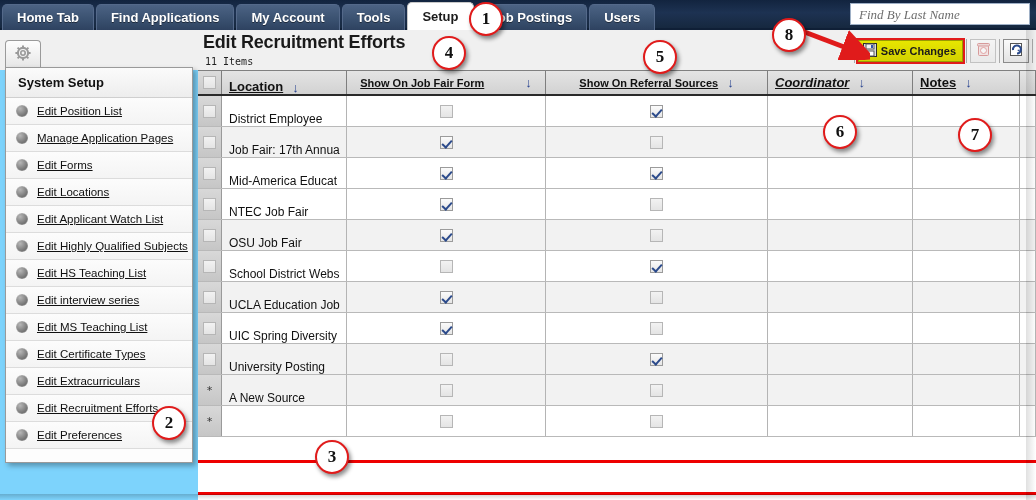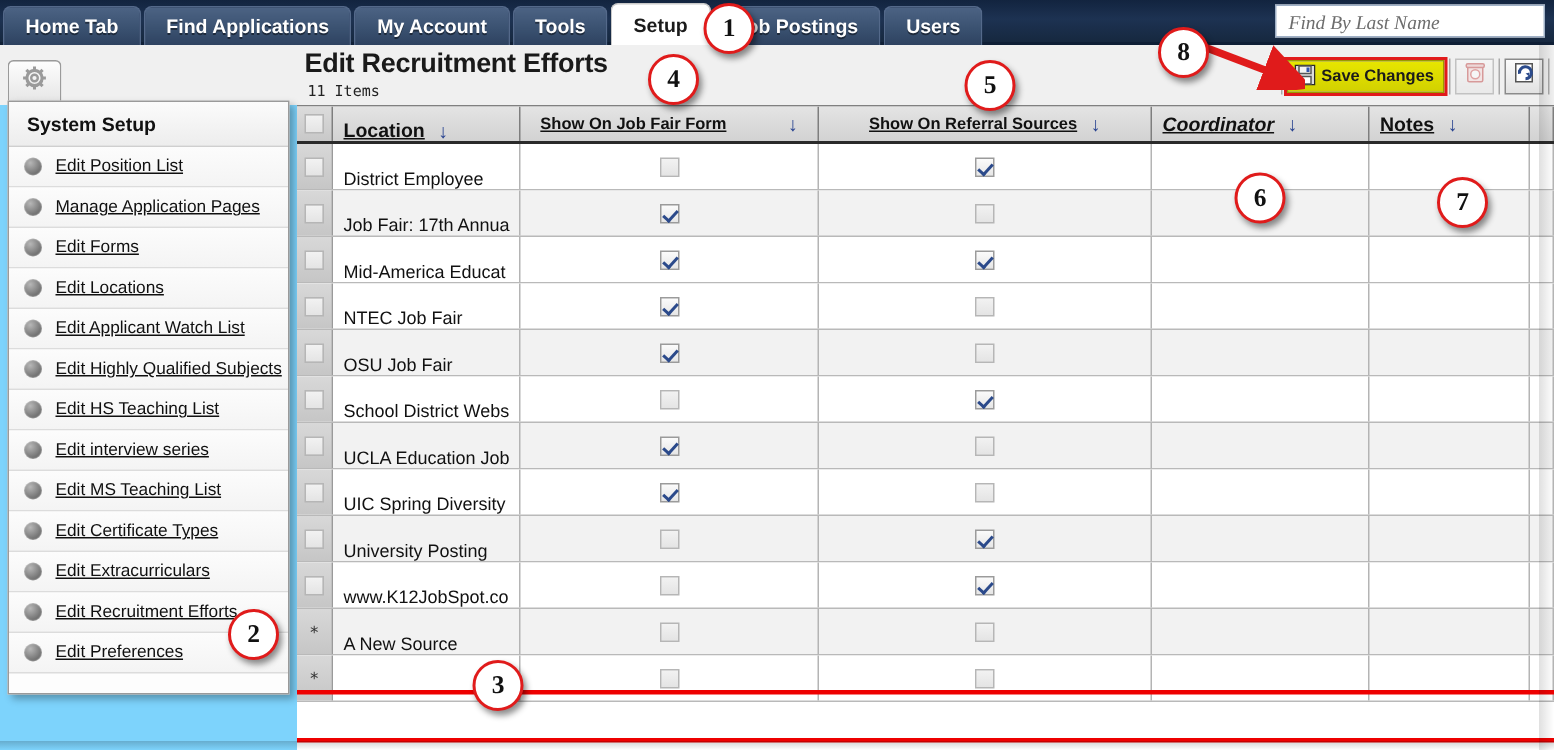--- a/index.html
+++ b/index.html
@@ -568,41 +568,20 @@
             <div class="cb checked"></div>
           </div>
           <div class="gcell c-co" style="padding-left: 7px;">
             <span></span>
           </div>
           <div class="gcell c-no" style="padding-left: 7px;">
             <span></span>
           </div>
           <div class="gcell c-pad"></div>
         </div>
-        <div class="grow body white">
-          <div class="gcell selcol">
-            <div class="cb dim"></div>
-          </div>
-          <div class="gcell c-loc">
-            <span>www.K12JobSpot.co</span>
-          </div>
-          <div class="gcell c-jf">
-            <div class="cb dim"></div>
-          </div>
-          <div class="gcell c-rs">
-            <div class="cb checked"></div>
-          </div>
-          <div class="gcell c-co" style="padding-left: 7px;">
-            <span></span>
-          </div>
-          <div class="gcell c-no" style="padding-left: 7px;">
-            <span></span>
-          </div>
-          <div class="gcell c-pad"></div>
-        </div>
         <div class="grow body alt newrow">
           <div class="gcell selcol">
             <span class="rowstar">*</span>
           </div>
           <div class="gcell c-loc">
             <span>A New Source</span>
           </div>
           <div class="gcell c-jf">
             <div class="cb dim"></div>
           </div>

